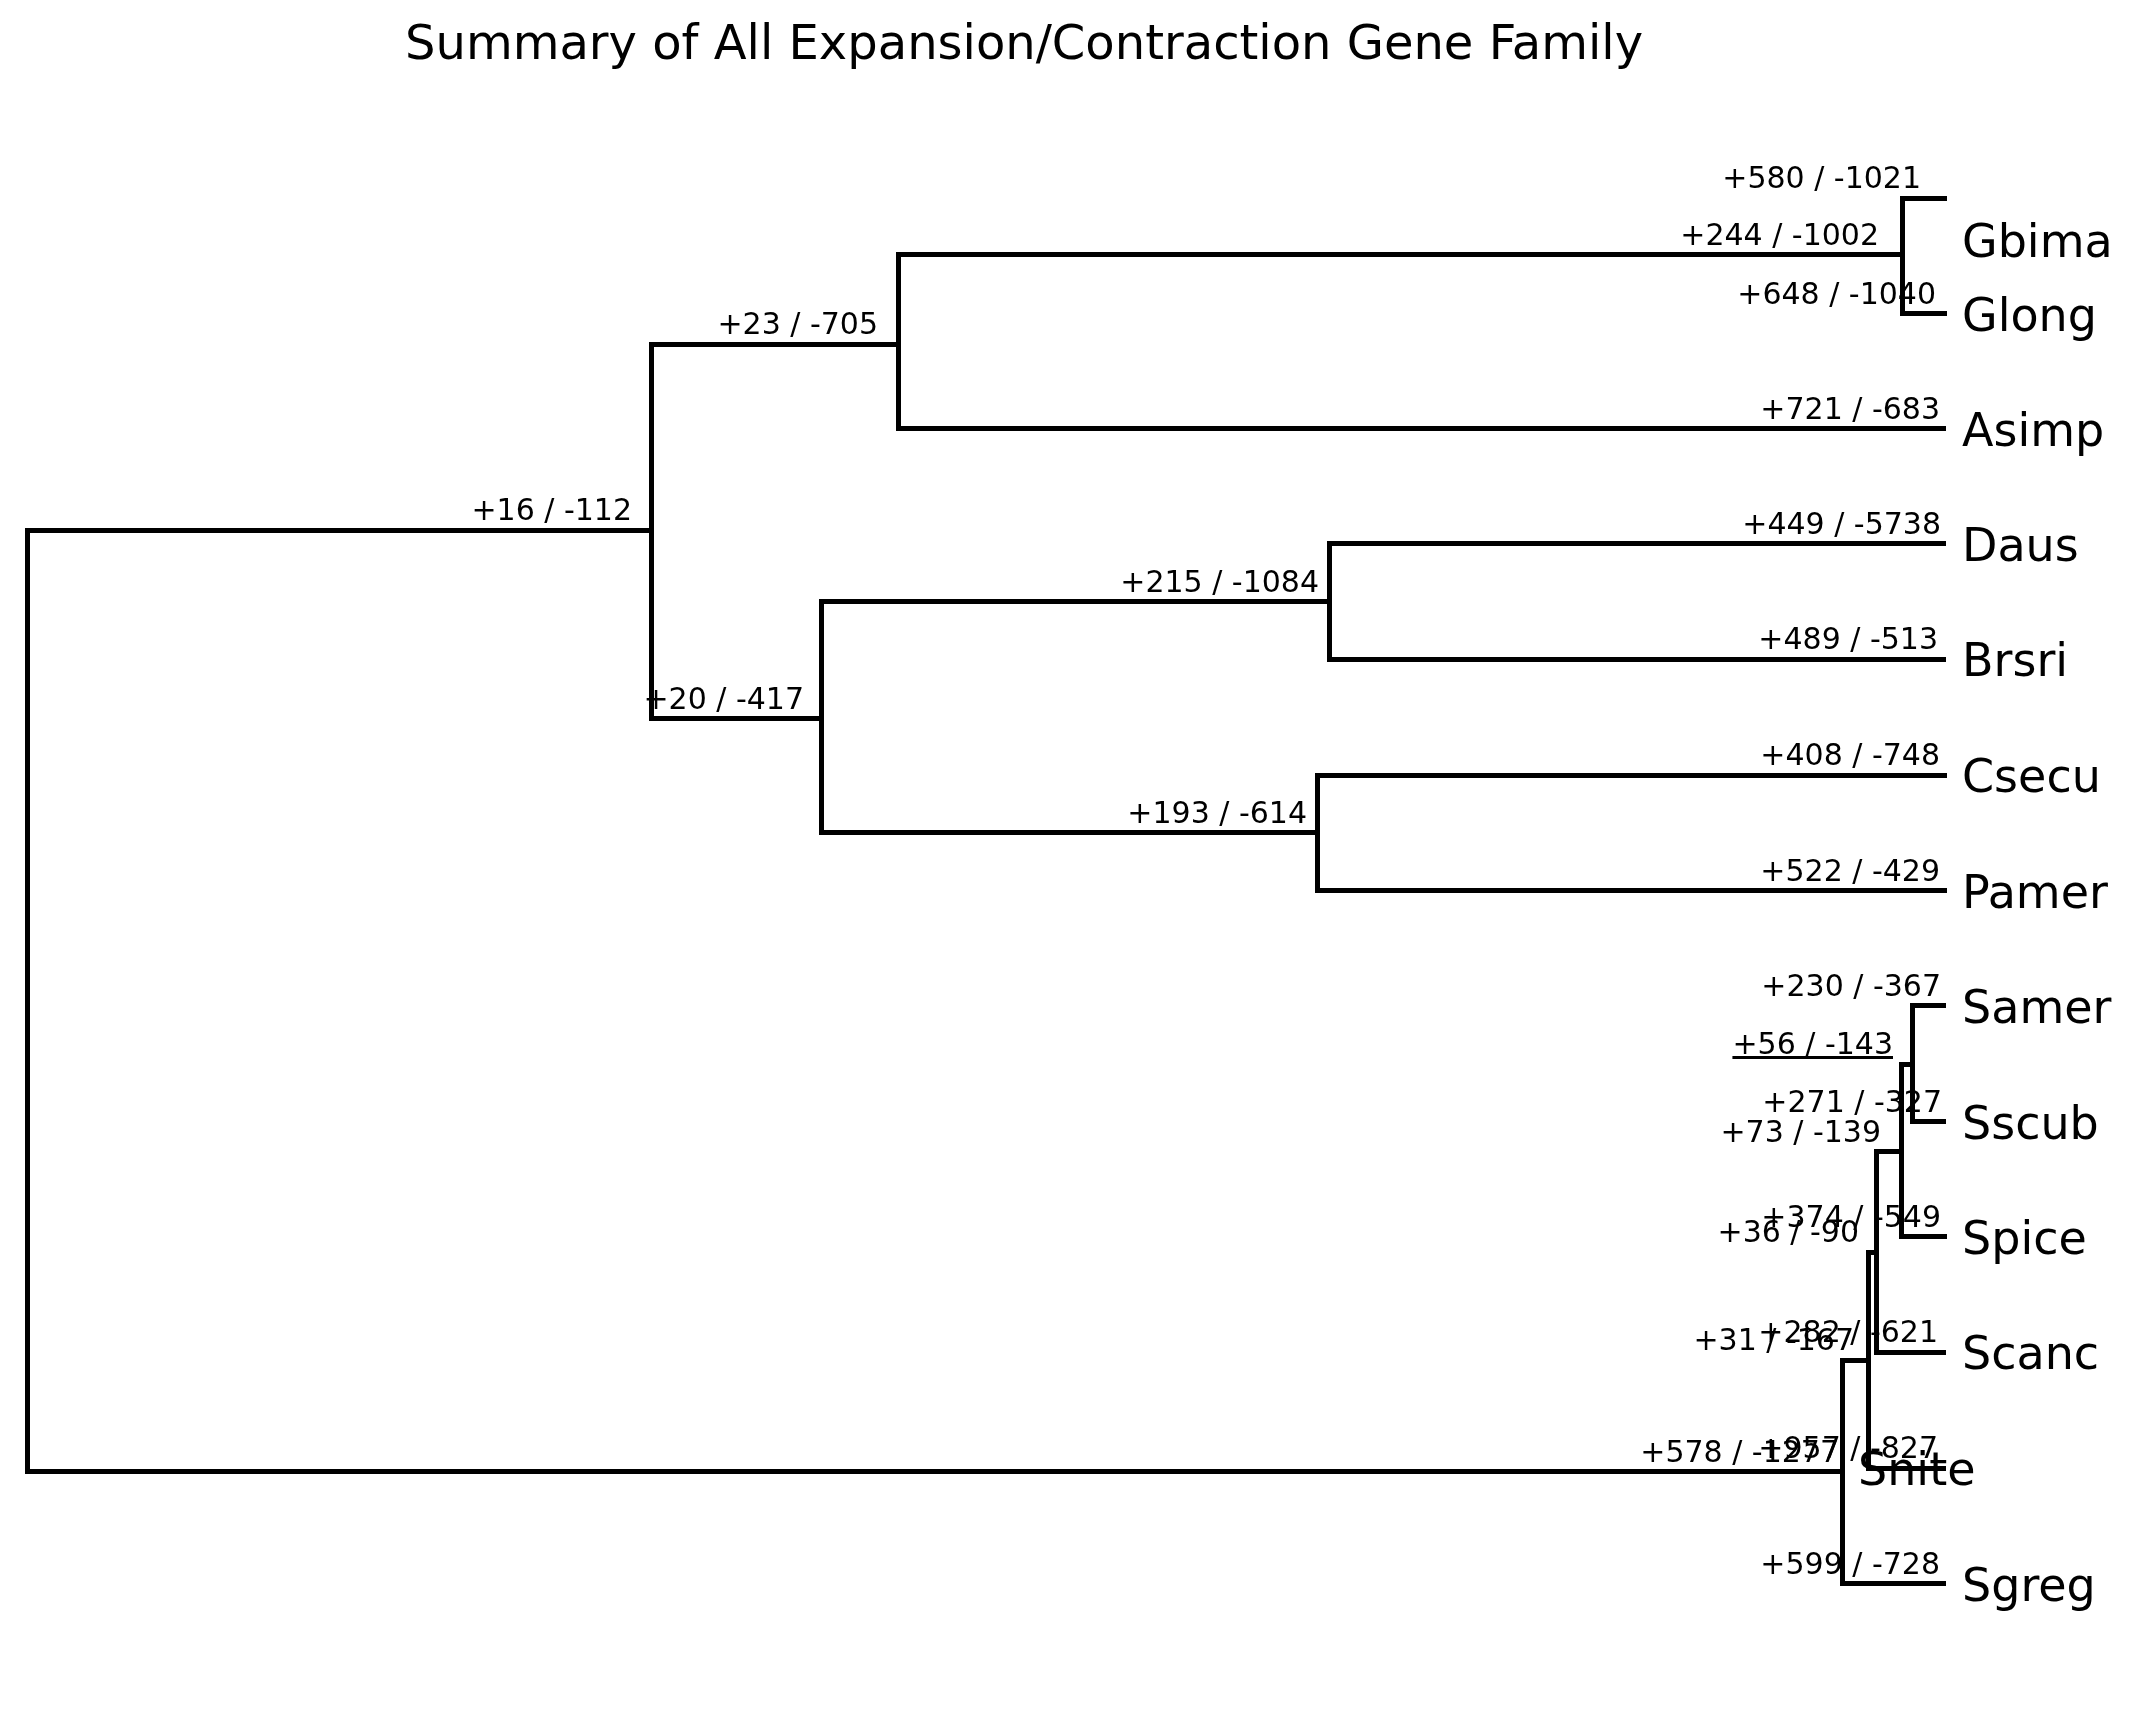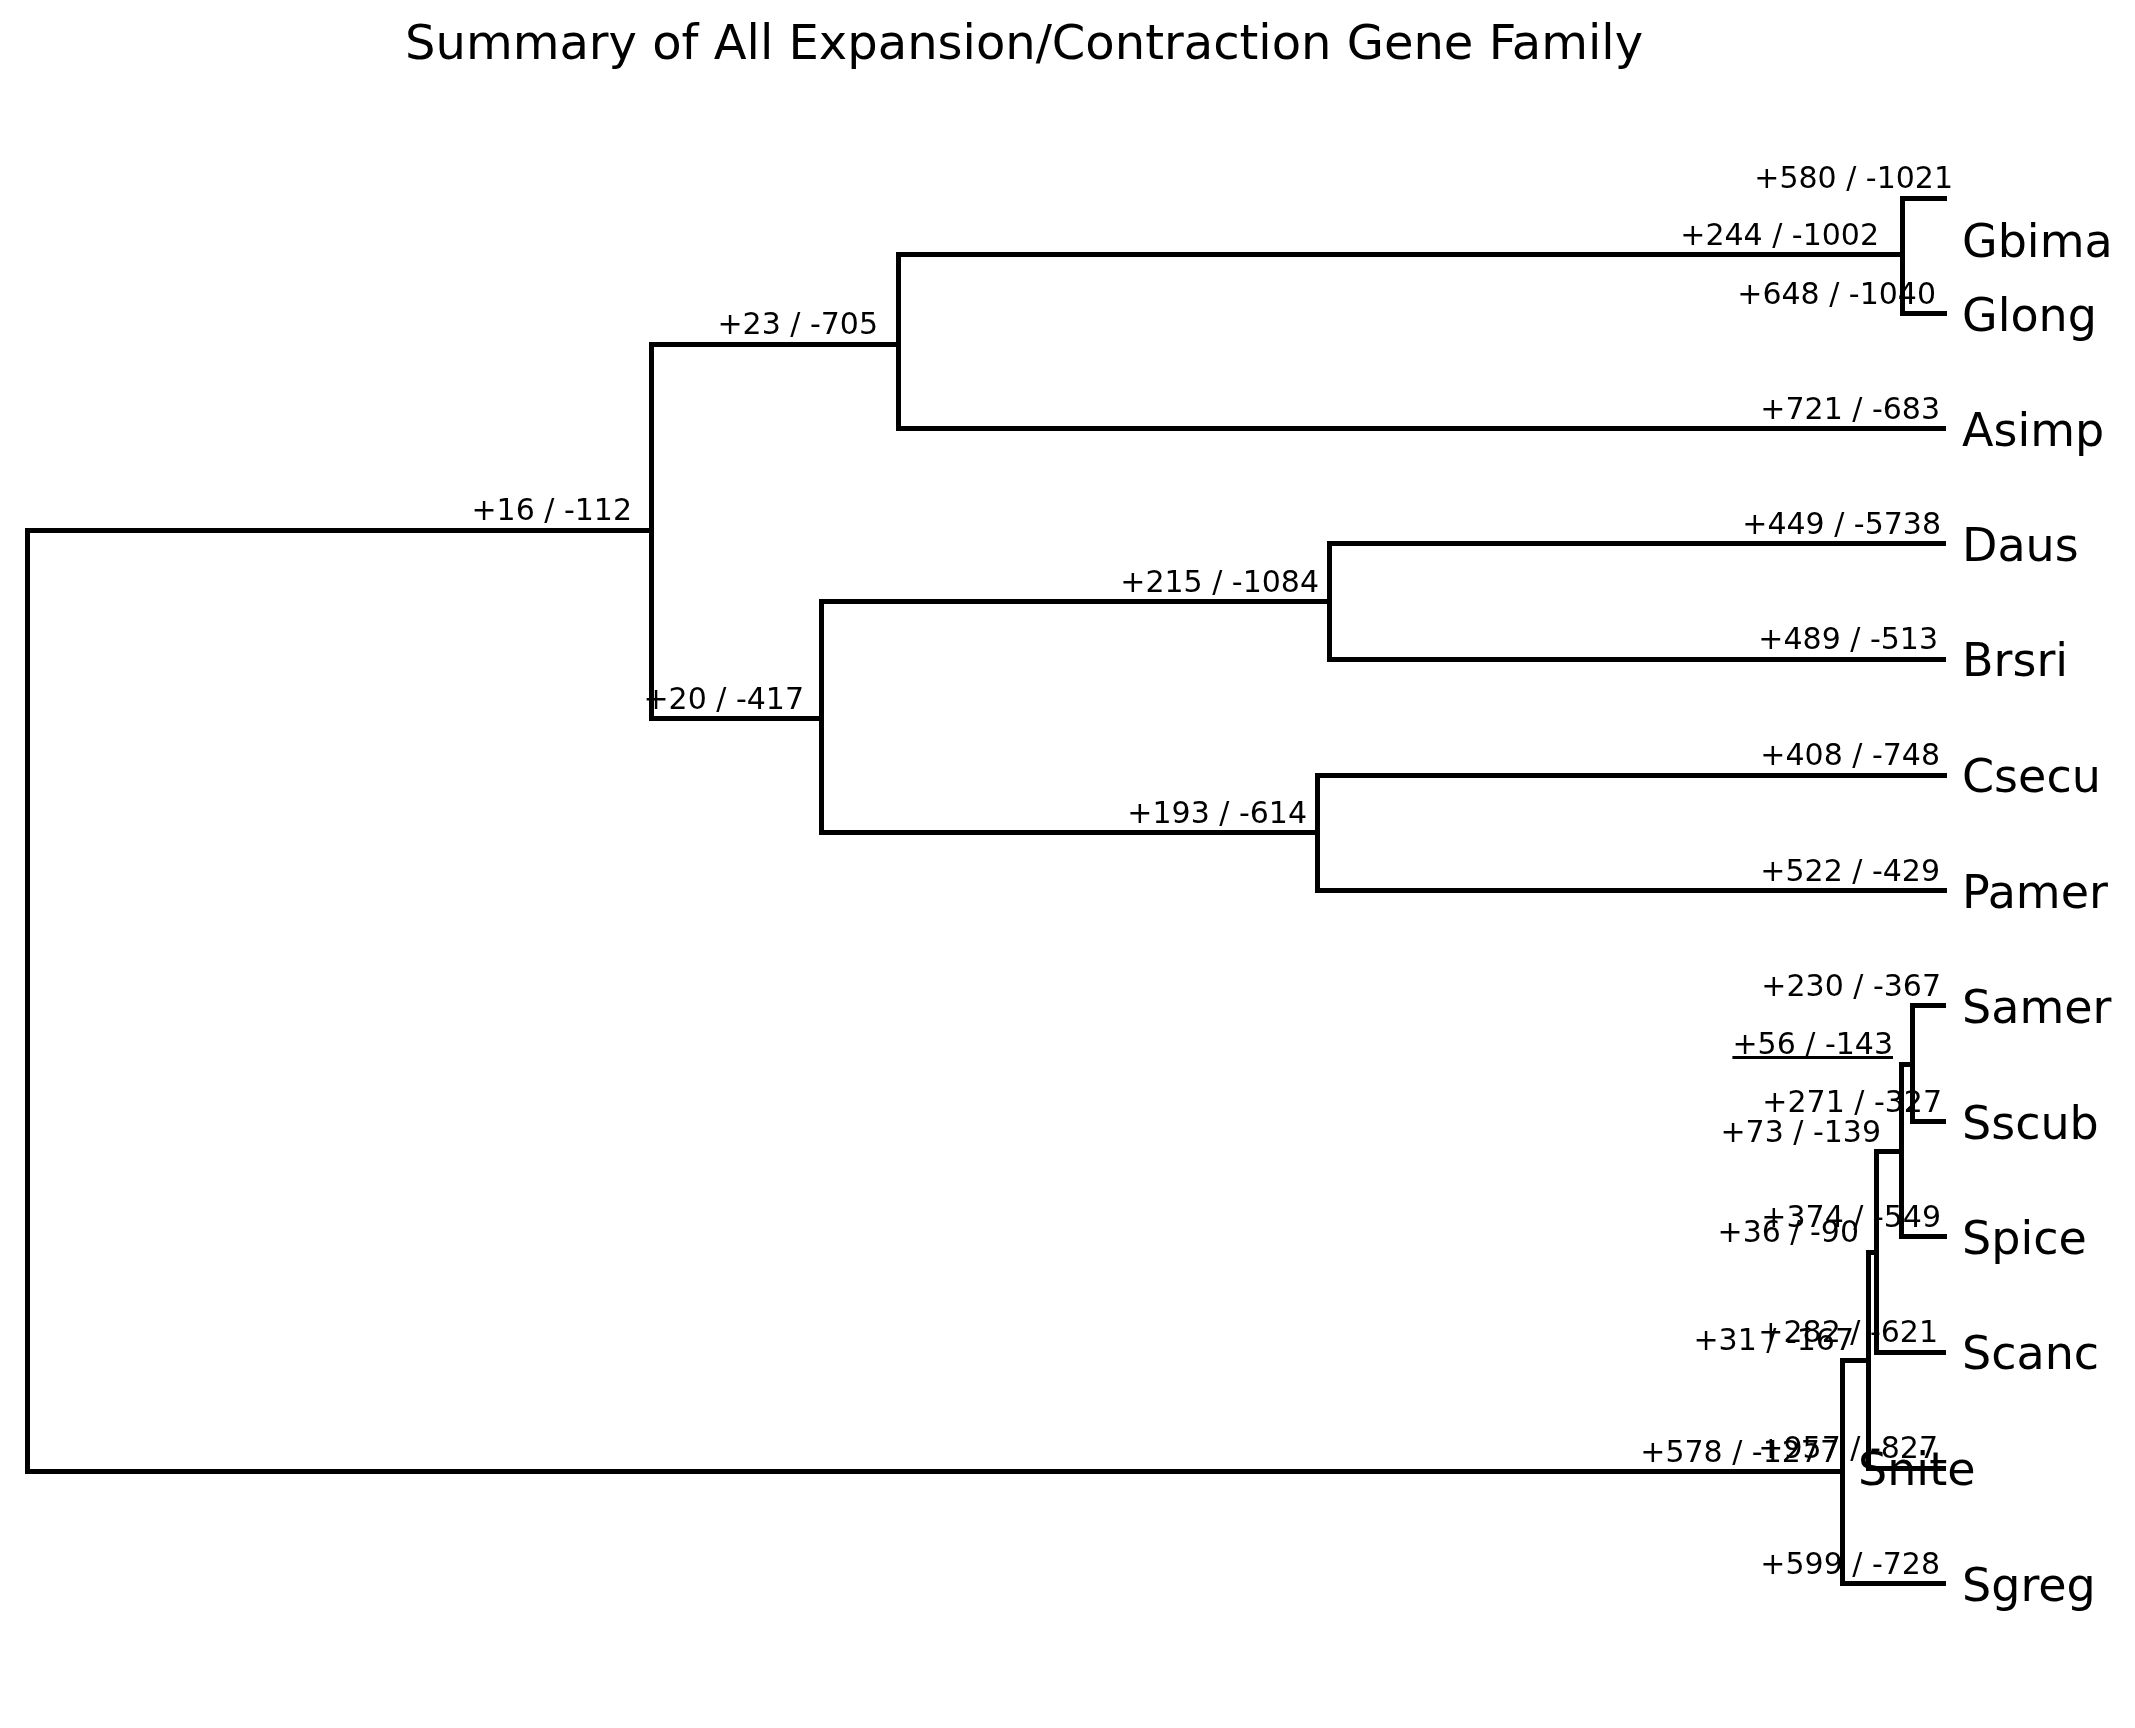--- a/index.html
+++ b/index.html
@@ -74,21 +74,21 @@
       <div class="vline" style="left: 1327px; top: 541px; height: 120px;"></div>
       <div class="vline" style="left: 1315px; top: 773px; height: 120px;"></div>
       <div class="vline" style="left: 1910px; top: 1003px; height: 121px;"></div>
       <div class="vline" style="left: 1899px; top: 1062px; height: 177px;"></div>
       <div class="vline" style="left: 1874px; top: 1149px; height: 205px;"></div>
       <div class="vline" style="left: 1866px; top: 1250px; height: 221px;"></div>
       <div class="vline" style="left: 1840px; top: 1358px; height: 228px;"></div>
       <div class="blabel" style="right: 1503px; bottom: 1203px;">+16 / -112</div>
       <div class="blabel" style="right: 1257px; bottom: 1389px;">+23 / -705</div>
       <div class="blabel" style="right: 256px; bottom: 1478px;">+244 / -1002</div>
-      <div class="blabel" style="right: 182px; bottom: 1535px;">+580 / -1021</div>
+      <div class="blabel" style="right: 214px; bottom: 1535px;">+580 / -1021</div>
       <div class="blabel" style="right: 199px; bottom: 1419px;">+648 / -1040</div>
       <div class="blabel" style="right: 195px; bottom: 1304px;">+721 / -683</div>
       <div class="blabel" style="right: 1331px; bottom: 1014px;">+20 / -417</div>
       <div class="blabel" style="right: 816px; bottom: 1131px;">+215 / -1084</div>
       <div class="blabel" style="right: 194px; bottom: 1189px;">+449 / -5738</div>
       <div class="blabel" style="right: 197px; bottom: 1074px;">+489 / -513</div>
       <div class="blabel" style="right: 828px; bottom: 900px;">+193 / -614</div>
       <div class="blabel" style="right: 195px; bottom: 958px;">+408 / -748</div>
       <div class="blabel" style="right: 195px; bottom: 842px;">+522 / -429</div>
       <div class="blabel" style="right: 296px; bottom: 261px;">+578 / -1277</div>

